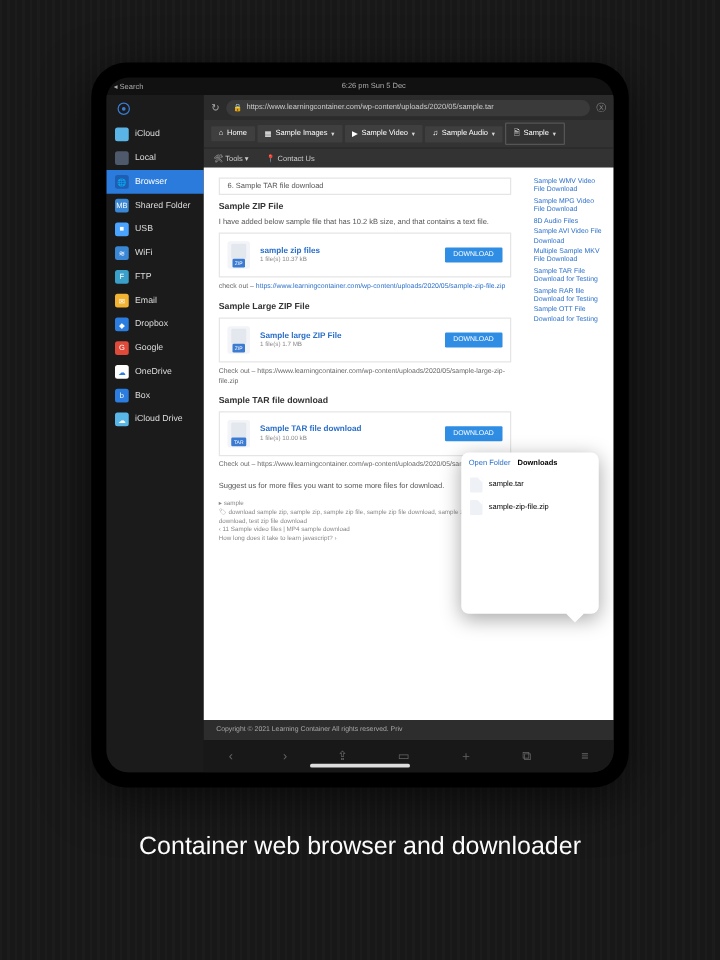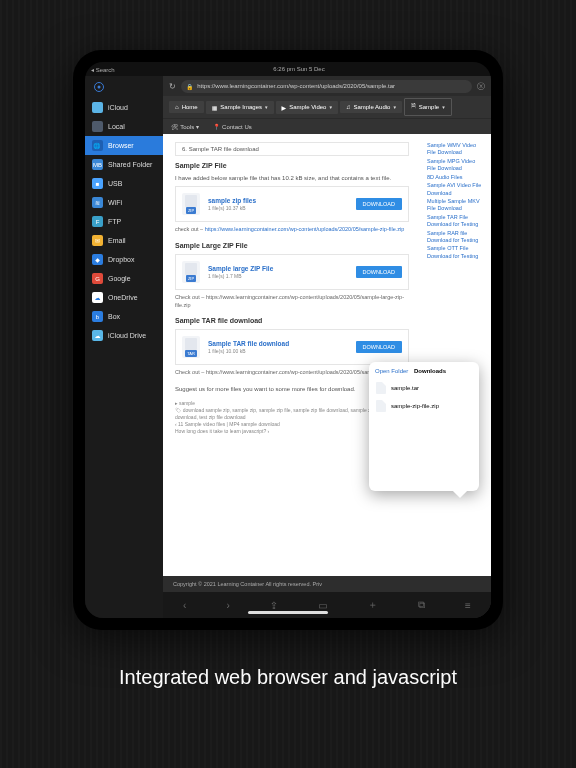--- a/index.html
+++ b/index.html
@@ -280,14 +280,14 @@
           <div class="ficon"></div>
           <span>sample-zip-file.zip</span>
         </div>
         <div style="height:70px"></div>
       </div>
 
       <div class="homebar"></div>
     </div>
   </div>
 
-  <div class="caption">Integrated web browser and javascript</div>
+  <div class="caption">Container web browser and downloader</div>
 </div>
 
 </body></html>

